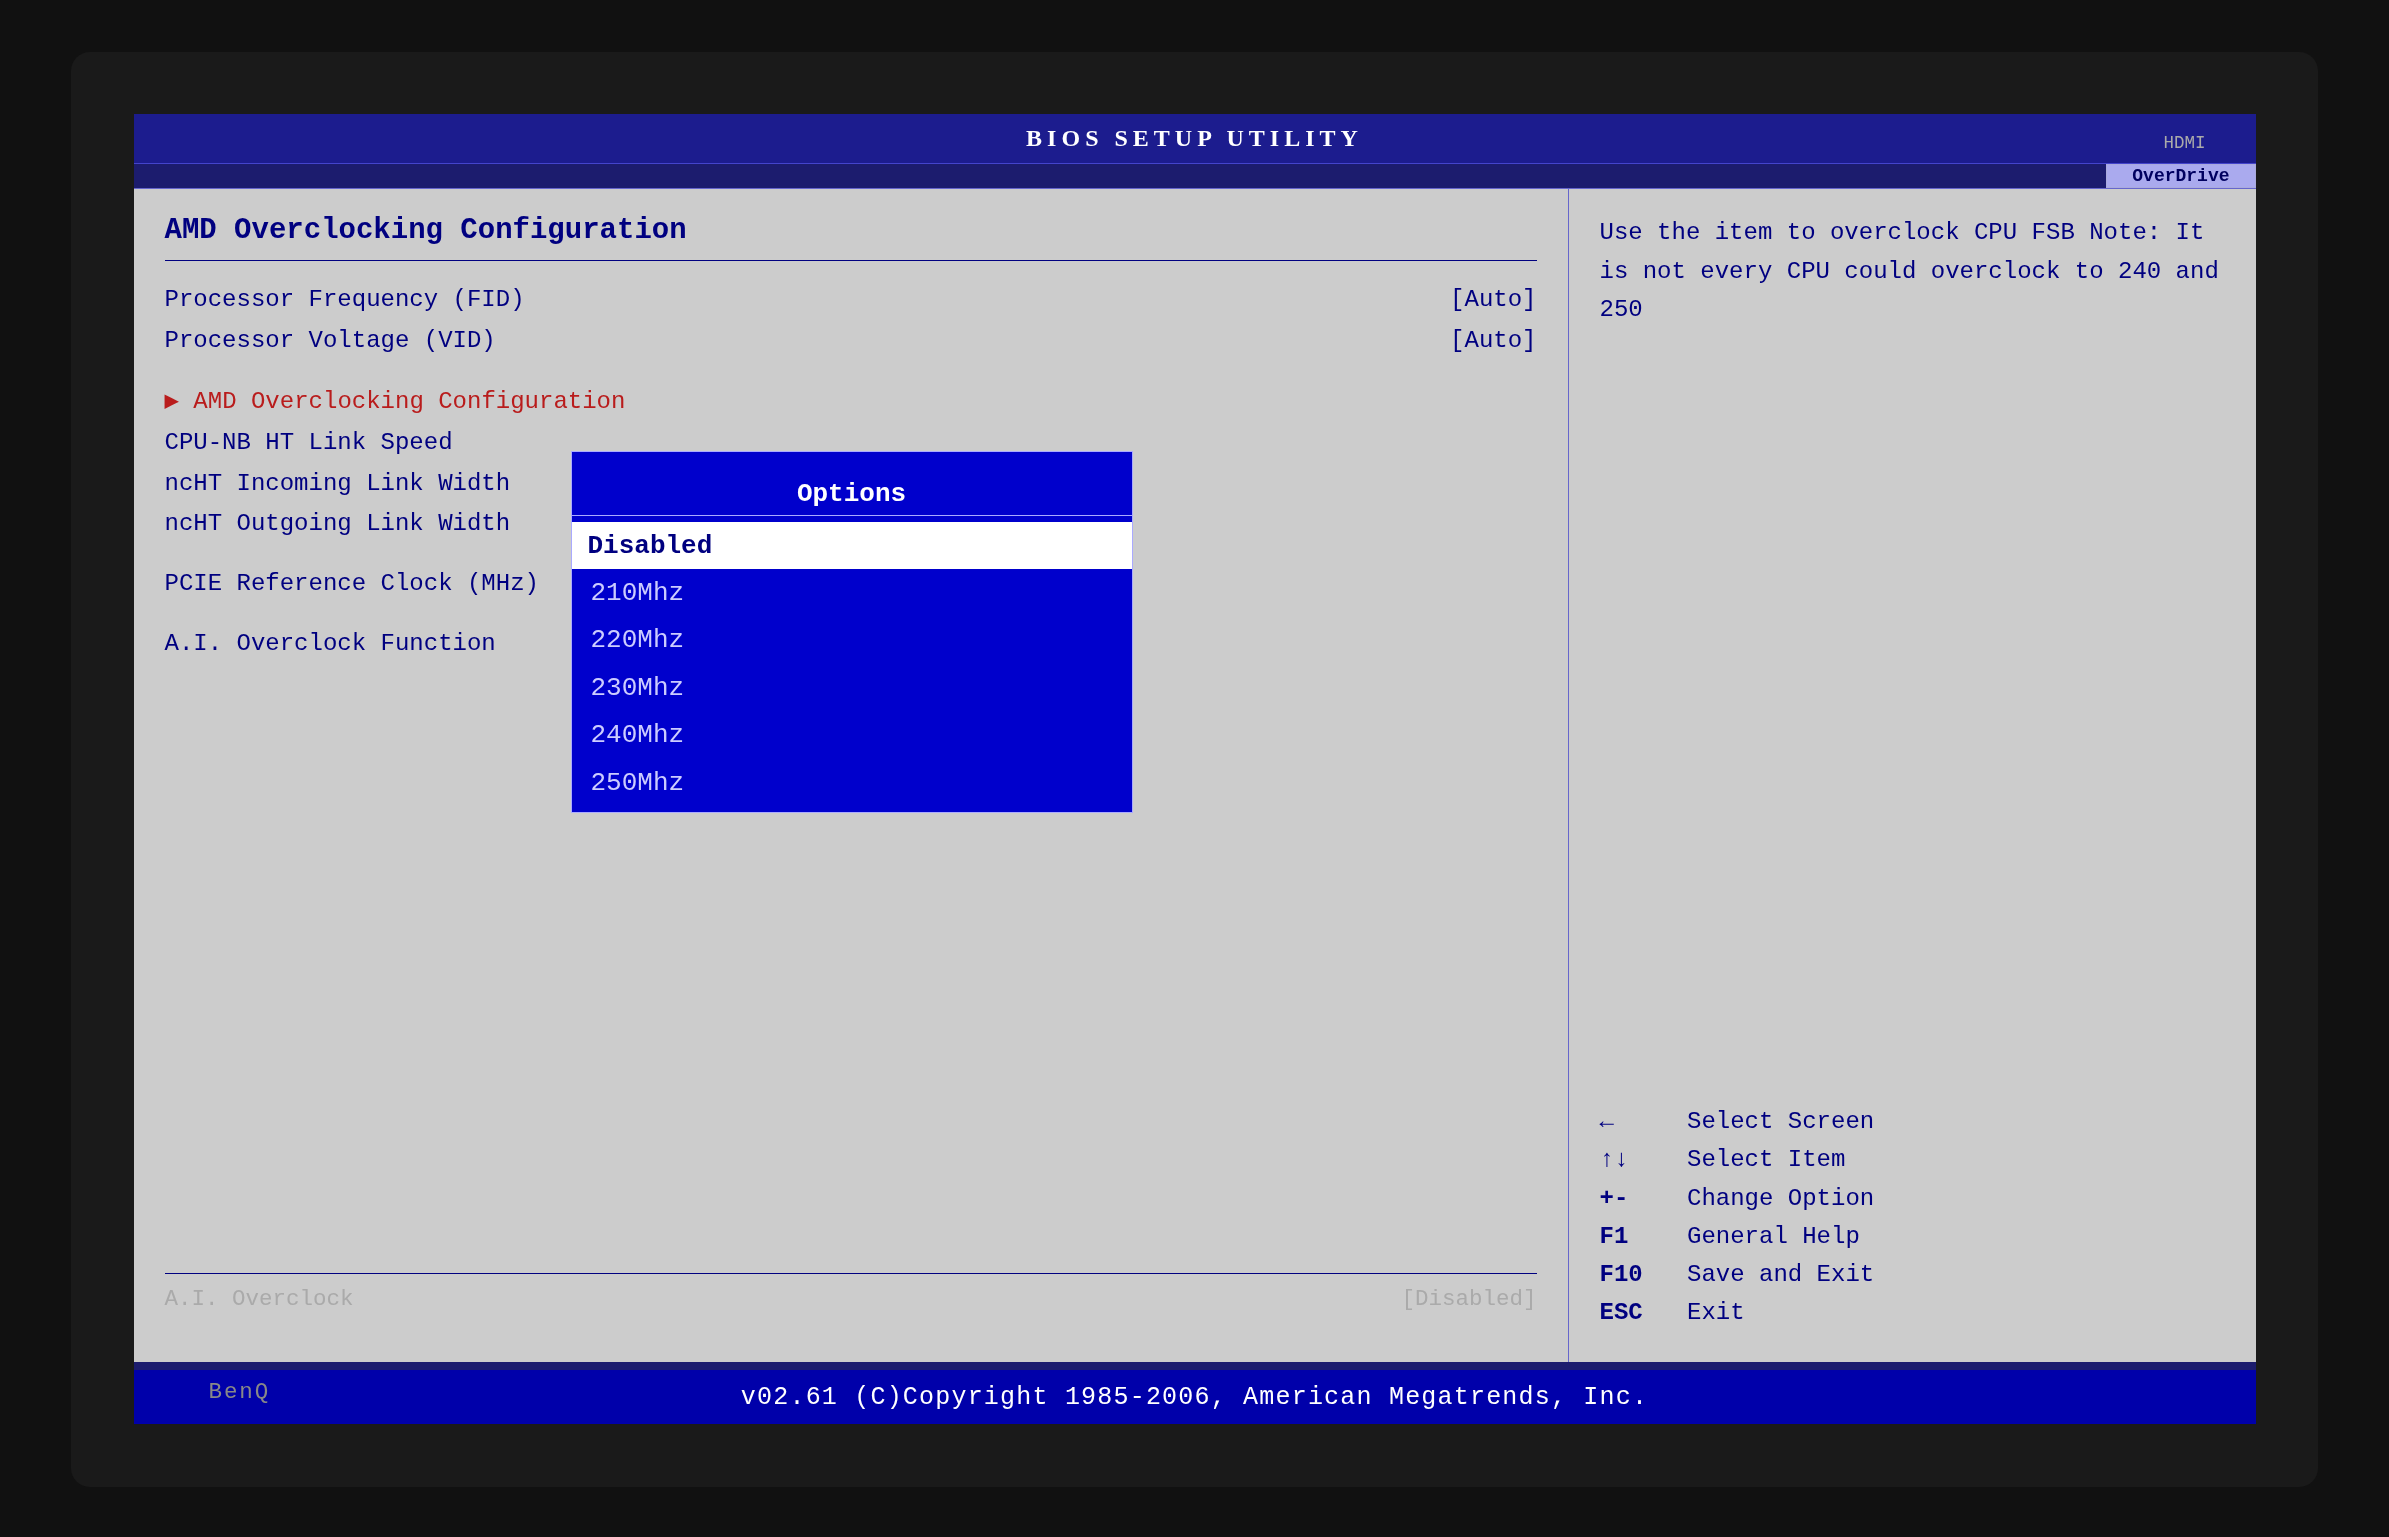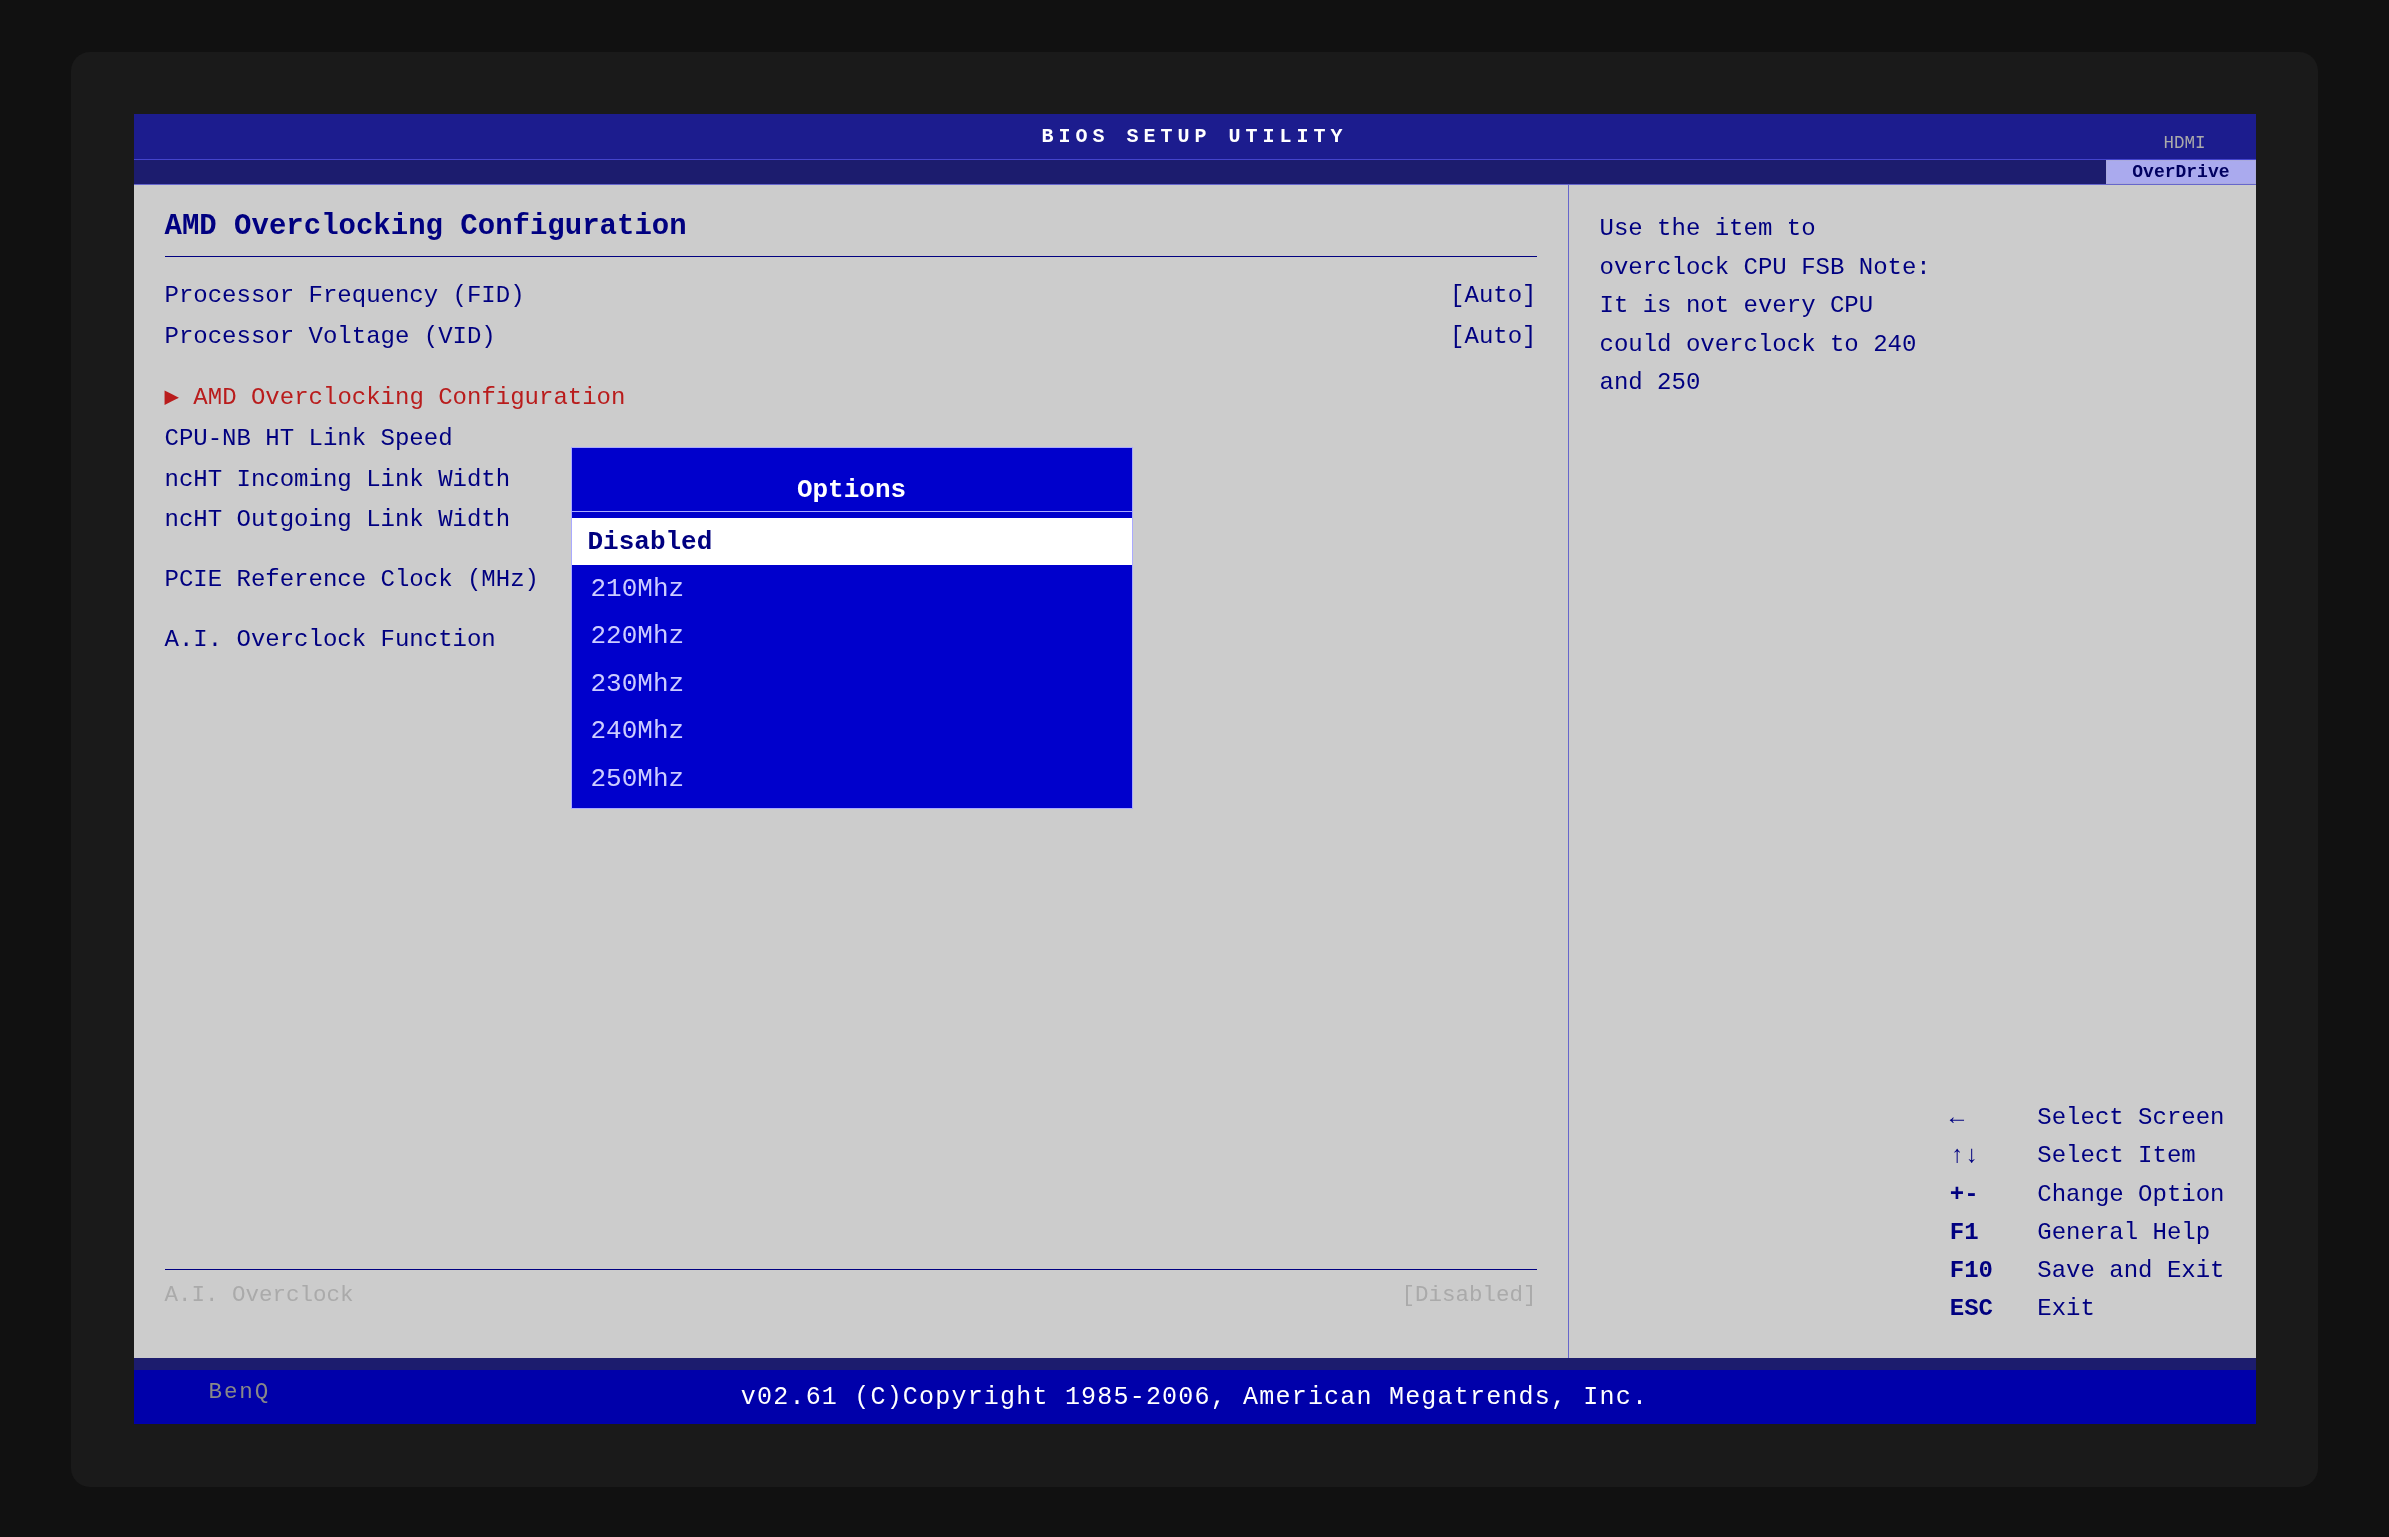--- a/index.html
+++ b/index.html
@@ -36,23 +36,24 @@
     .title-bar {
       width: 100%;
       background: #1c1c8e;
       text-align: center;
       padding: 11.2px 0;
       border-bottom: 1.9px solid #4444cc;
     }
 
     .title-bar-text {
       color: #ffffff;
-      font-size: 20px;
+      font-size: 24px;
       font-weight: bold;
       letter-spacing: 5px;
+      font-family: Liberation Serif, serif;
     }
 
     
     .tab-row {
       display: flex;
       justify-content: flex-end;
       background: #1c1c6e;
       border-bottom: 1.9px solid #6666cc;
       padding-right: 0;
     }
@@ -156,20 +157,21 @@
       color: #aaaaaa;
       font-size: 22.5px;
     }
 
     
     .right-panel {
       flex: 1;
       background: #cccccc;
       padding: 25px 31px;
       display: flex;
+      flex-direction: column;
     }
 
     .help-text {
       color: #000080;
       font-size: 24px;
       line-height: 1.6;
       flex: 1;
     }
 
     .key-help {

